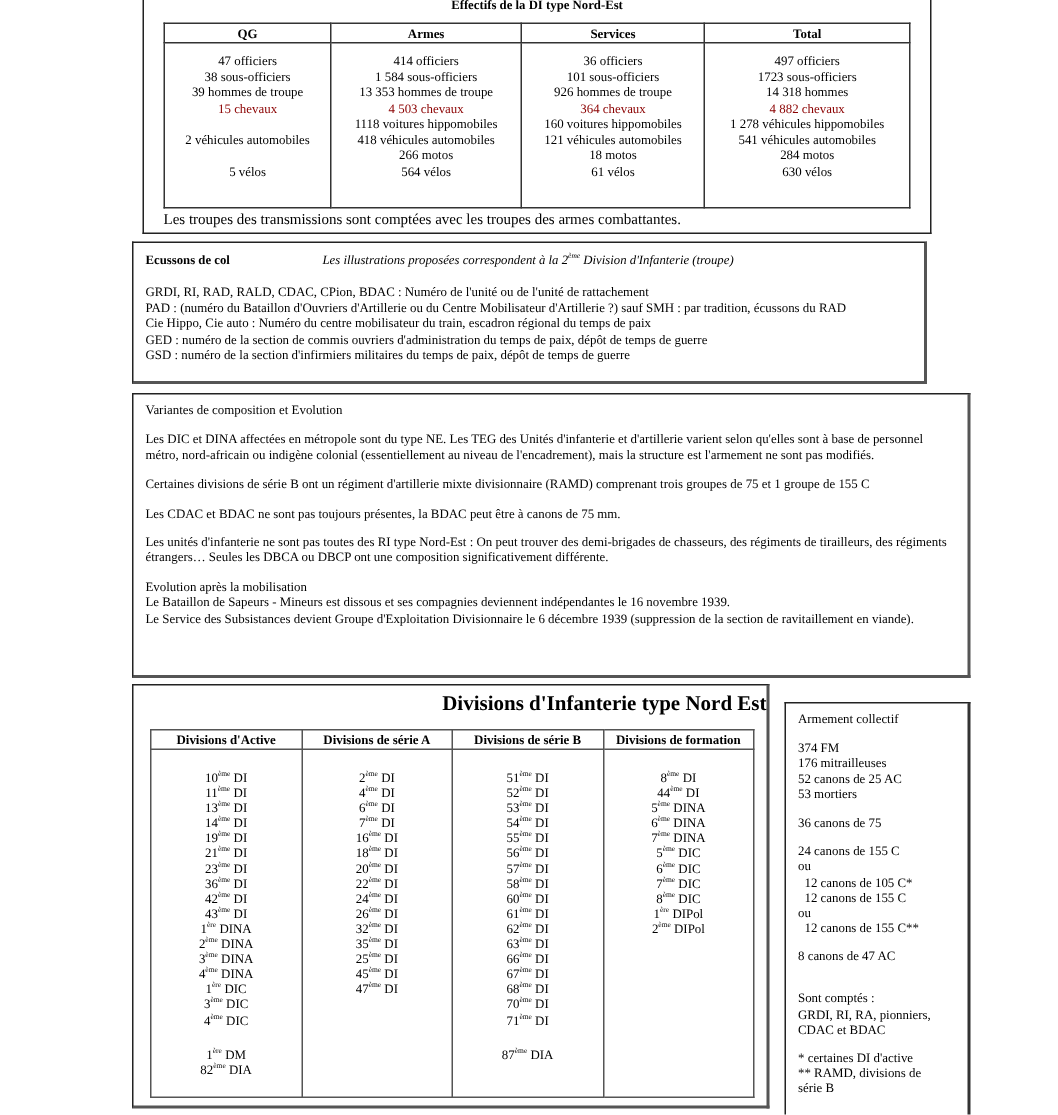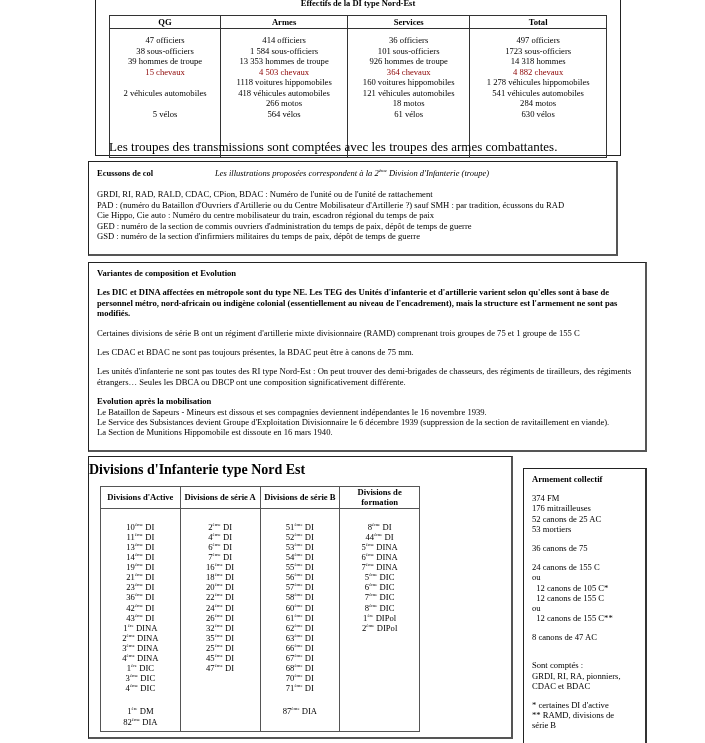--- a/index.html
+++ b/index.html
@@ -1,50 +1,50 @@
 <!DOCTYPE html>
 <html><head>
 <meta charset="utf-8">
 <style>
   html, body { margin:0; padding:0; background:#ffffff; }
   body { width:705px; height:743px; position:relative; overflow:hidden;
          font-family:"Liberation Serif","DejaVu Serif",serif; color:#000; font-size:8.6px; line-height:10.4px; }
   .box { position:absolute; border:1px solid #222; box-sizing:border-box; background:#fff; }
   .box.shadow { border-right:2px solid #555; border-bottom:2px solid #555; }
-  .b { font-weight:bold; }
+  .b { font-weight:normal; }
   .i { }
   .red { color:#8b0000; }
   sup { font-size:5px; line-height:0; vertical-align:super; }
 
   
   #effectifs { left:95px; top:-2px; width:526px; height:158px; border-top:none; }
   #eff-title { position:absolute; left:0; right:0; top:0px; text-align:center; font-weight:bold; font-size:8.5px; }
-  table.eff { position:absolute; left:13px; top:17px; width:498px; height:143px; border-collapse:collapse; }
+  table.eff { position:absolute; left:13px; top:17px; width:498px; height:124px; border-collapse:collapse; }
   table.eff th { border:1px solid #333; font-weight:bold; height:12px; padding:0; font-size:8.6px; }
   table.eff td { border:1px solid #333; vertical-align:top; text-align:center; padding-top:6px; }
   table.eff td div { height:10.5px; white-space:nowrap; }
-  #eff-note { position:absolute; left:13px; top:144px; font-size:13px; }
+  #eff-note { position:absolute; left:13px; top:144px; font-size:10px; }
 
   
   #ecussons { left:88px; top:161px; width:530px; height:95px; }
   #ec-head { position:absolute; left:8px; top:6px; font-weight:bold; font-size:8.5px; }
   #ec-note { position:absolute; left:126px; top:6px; font-style:italic; font-size:8.5px; }
   #ec-lines { position:absolute; left:8px; top:27px; }
   #ec-lines div { height:10.6px; white-space:nowrap; }
 
   
   #variantes { left:88px; top:262px; width:559px; height:190px; }
   #var-content { position:absolute; left:8px; top:5px; right:8px; }
   #var-content p { margin:0; }
   .sp { height:9px; }
 
   
   #divisions { left:88px; top:456px; width:425px; height:283px; border-right:2px solid #555; border-bottom:2px solid #555; }
-  #div-title { position:absolute; left:0; right:0; top:5px; text-align:left; font-weight:bold; font-size:14px; line-height:16px; }
-  table.divs { position:absolute; left:11px; top:29px; width:320px; height:246px; border-collapse:collapse; }
+  #div-title { position:absolute; left:0; right:0; top:5px; text-align:right; font-weight:bold; font-size:14px; line-height:16px; }
+  table.divs { position:absolute; left:11px; top:29px; width:403px; height:246px; border-collapse:collapse; }
   table.divs th { border:1px solid #555; font-weight:bold; height:12px; padding:0; font-size:8.6px; }
   table.divs td { border:1px solid #555; vertical-align:top; text-align:center; padding-top:13px; width:25%; }
   table.divs td div { height:10.1px; white-space:nowrap; }
   table.divs td div.gap { height:13px; }
 
   
   #armement { left:523px; top:468px; width:124px; height:364px; border-right:2px solid #333; border-bottom:2px solid #4d7c0f; }
   #arm-content { position:absolute; left:8px; top:5px; }
   #arm-content div { height:10.2px; white-space:nowrap; }
   #arm-content div.sp { height:9px; }
@@ -131,21 +131,20 @@
     <div class="sp"></div>
     <p>Certaines divisions de série B ont un régiment d'artillerie mixte divisionnaire  (RAMD) comprenant trois groupes de 75 et 1 groupe de 155 C</p>
     <div class="sp"></div>
     <p>Les CDAC et BDAC ne sont pas toujours présentes, la BDAC peut être à canons de 75 mm.</p>
     <div class="sp"></div>
     <p>Les unités d'infanterie ne sont pas toutes des RI type Nord-Est : On peut trouver des demi-brigades de chasseurs, des régiments de tirailleurs, des régiments étrangers… Seules les DBCA ou DBCP ont une composition significativement différente.</p>
     <div class="sp"></div>
     <p class="b">Evolution après la mobilisation</p>
     <p>Le Bataillon de Sapeurs - Mineurs est dissous et ses compagnies deviennent indépendantes le 16 novembre 1939.</p>
     <p>Le Service des Subsistances devient Groupe d'Exploitation Divisionnaire le 6 décembre 1939 (suppression de la section de ravitaillement en viande).</p>
-    <p>La Section de Munitions Hippomobile est dissoute en 16 mars 1940.</p>
   </div>
 </div>
 
 <div class="box" id="divisions">
   <div id="div-title">Divisions d'Infanterie type Nord Est</div>
   <table class="divs">
     <thead>
       <tr>
         <th>Divisions d'Active</th>
         <th>Divisions de série A</th>

